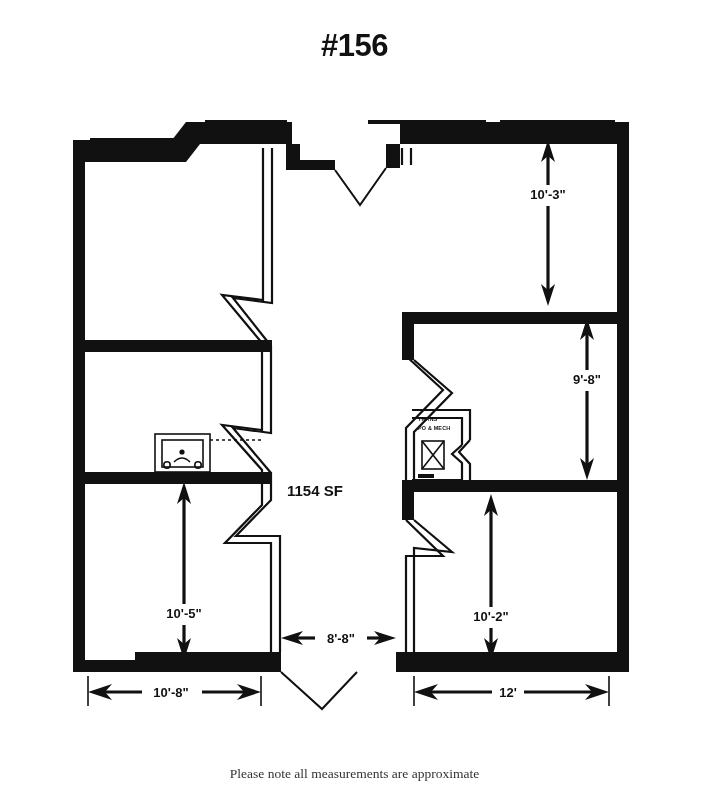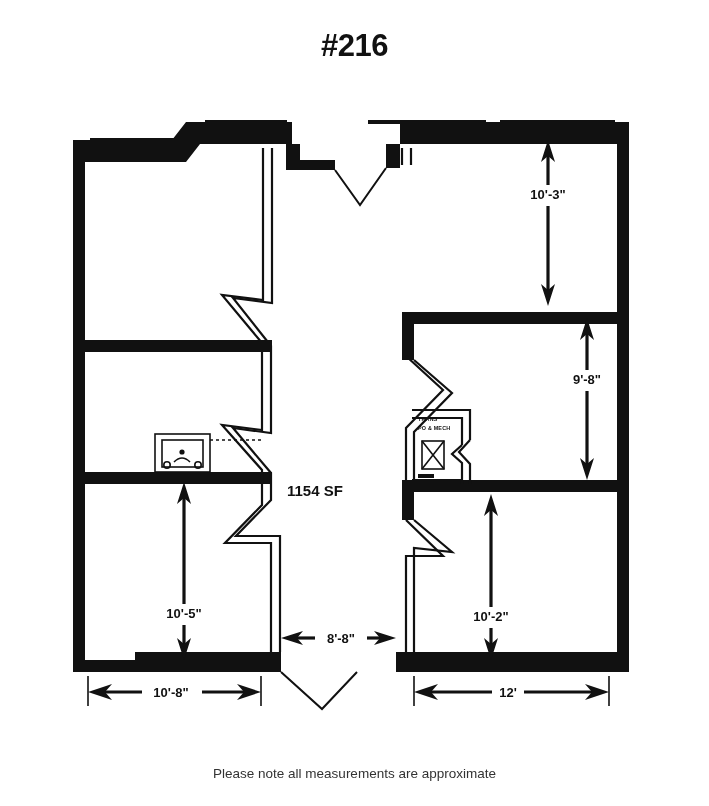--- a/index.html
+++ b/index.html
@@ -42,21 +42,21 @@
   }
   #plan-footnote {
     position: absolute;
     top: 766px;
     left: 0;
     width: 709px;
     text-align: center;
     font-size: 13.5px;
     font-weight: normal;
     color: #333333;
-    font-family: Liberation Sans, sans-serif;
+    font-family: Liberation Serif, serif;
   }
   svg { display: block; }
   .wall { fill: #111111; stroke: none; }
   .wall-thin { fill: none; stroke: #111111; stroke-width: 2.2; }
   .hatch { fill: #111111; }
   .dim-line { stroke: #111111; stroke-width: 3.2; fill: none; }
   .dim-tick { stroke: #111111; stroke-width: 1.6; fill: none; }
   .arrow { fill: #111111; }
   .dimtext {
     font-family: "Liberation Sans", sans-serif;
@@ -79,21 +79,21 @@
   }
   .fixture { fill: none; stroke: #111111; stroke-width: 1.6; }
   .fixture-fill { fill: #111111; }
   .doorarc { fill: none; stroke: #111111; stroke-width: 2.0; }
 </style>
 </head>
 <body>
 
 <div id="page">
 
-  <div id="plan-title">#216</div>
+  <div id="plan-title">#156</div>
 
   <div id="plan-figure">
     <svg width="709" height="630" viewBox="0 0 709 630" xmlns="http://www.w3.org/2000/svg">
 
       <g transform="translate(0,-100)">
 
         <g>
 
           <path class="wall" d="
             M 73,152 L 73,162 L 186,162 L 200,144 L 292,144 L 292,122 L 186,122 L 172,140 L 73,140 Z"></path>

